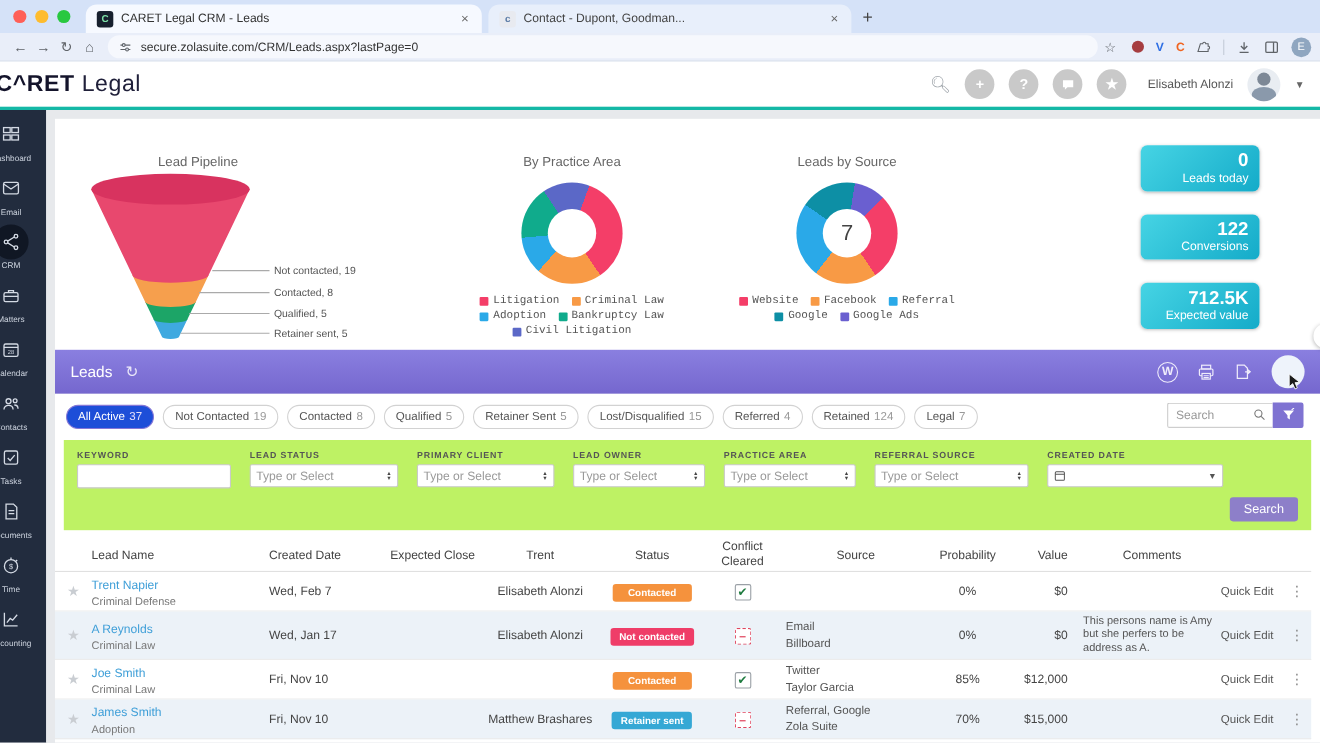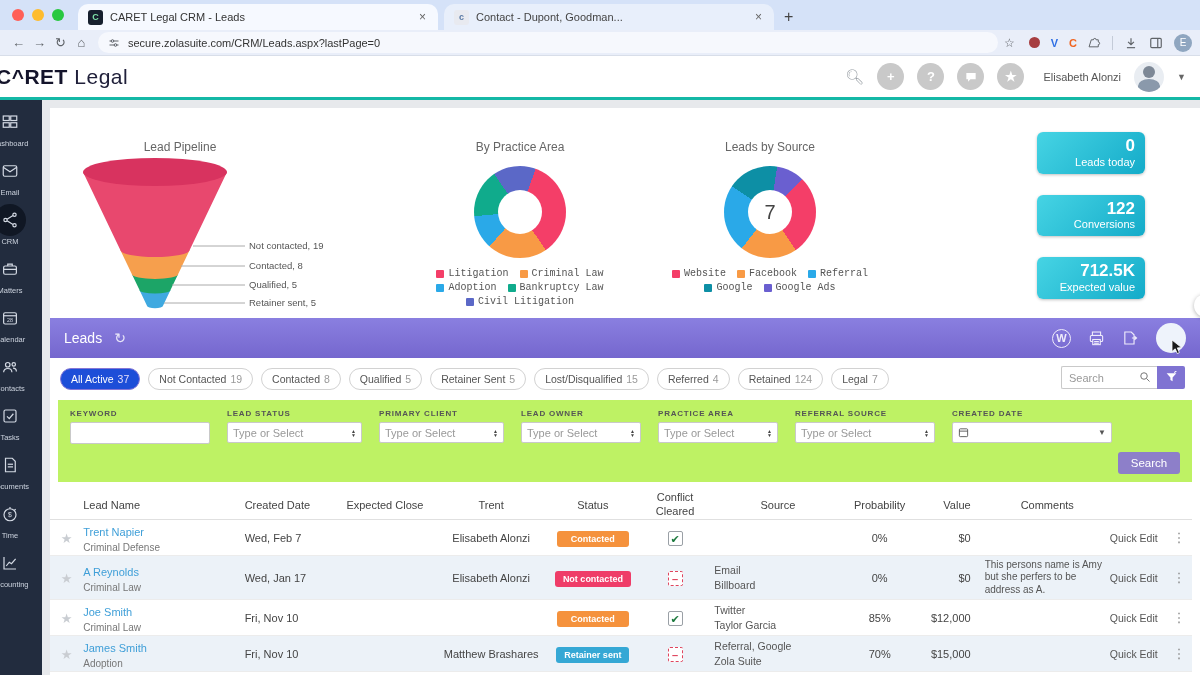--- a/index.html
+++ b/index.html
@@ -110,21 +110,21 @@
   .filter-actions { display:flex; justify-content:flex-end; margin-top:8px; }
   .search-btn { width:62px; height:22px; background:#8d7fc9; color:#fff; border:none; border-radius:3px; font-size:11.5px; font-family:"Liberation Sans",sans-serif; }
 
   
   .tbl { margin:8px 8px 0 0; }
   .trow { display:flex; align-items:center; min-height:36px; border-bottom:1px solid #ececec; }
   .thead { min-height:30px; border-bottom:1px solid #e0e0e0; font-size:11px; color:#444; }
   .trow.alt { background:#ecf2f8; }
   .trow.tall { min-height:44px; }
   .c-star{width:34px; text-align:center;} .c-name{width:165px;} .c-created{width:104px;}
-  .c-exp{width:96px; } .c-owner{width:104px; text-align:center;}
+  .c-exp{width:96px; text-align:center;} .c-owner{width:104px; text-align:center;}
   .c-status{width:104px; text-align:center;} .c-conf{width:64px; text-align:center; line-height:1.2;}
   .c-src{width:138px; padding-left:8px;} .c-prob{width:78px; text-align:center;}
   .c-val{width:68px; text-align:right; padding-right:14px;} .c-com{width:128px;}
   .c-qe{width:64px; font-size:10.5px; color:#555;} .c-dots{width:20px; color:#888; font-size:13px;}
   .hd-center { text-align:center; }
   .star-ic { color:#c9cdd2; font-size:13px; }
   .lead-link { color:#3f9fd8; font-size:11px; }
   .lead-practice { color:#777; font-size:10px; margin-top:2px; }
   .cell-txt { font-size:11px; color:#444; }
   .badge { display:inline-block; min-width:72px; padding:3px 8px; border-radius:3px; color:#fff; font-size:9px; font-weight:bold; text-align:center; }

